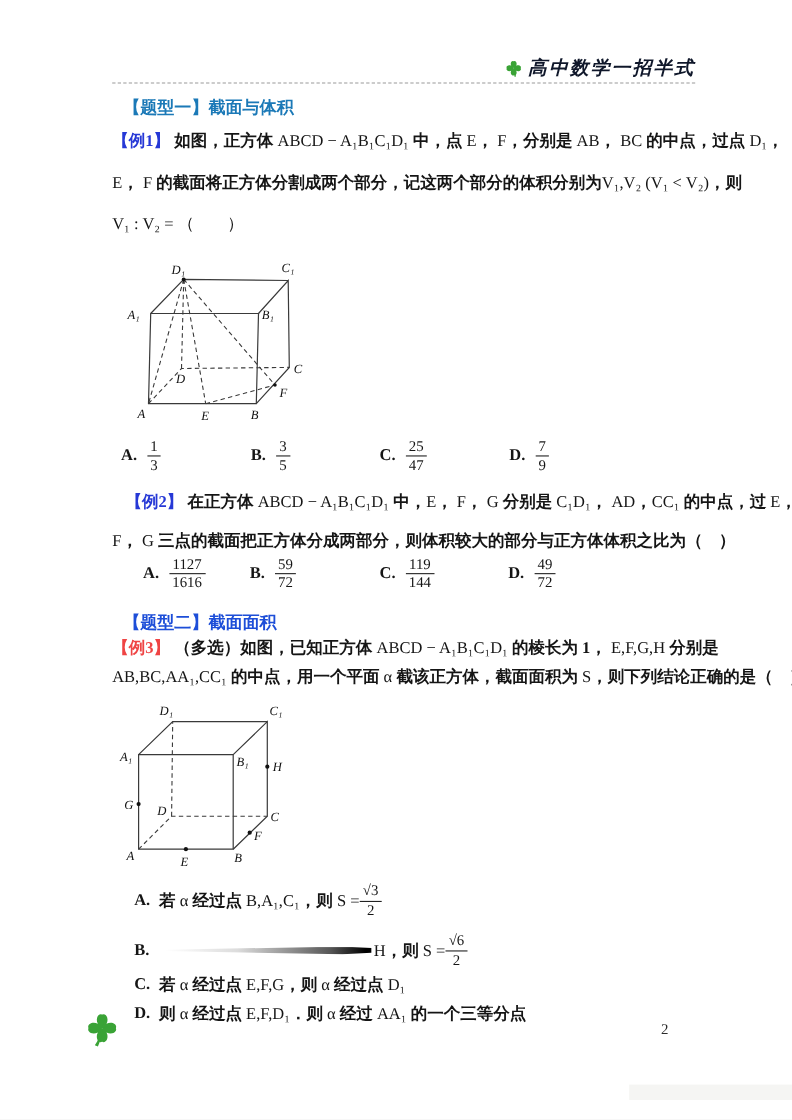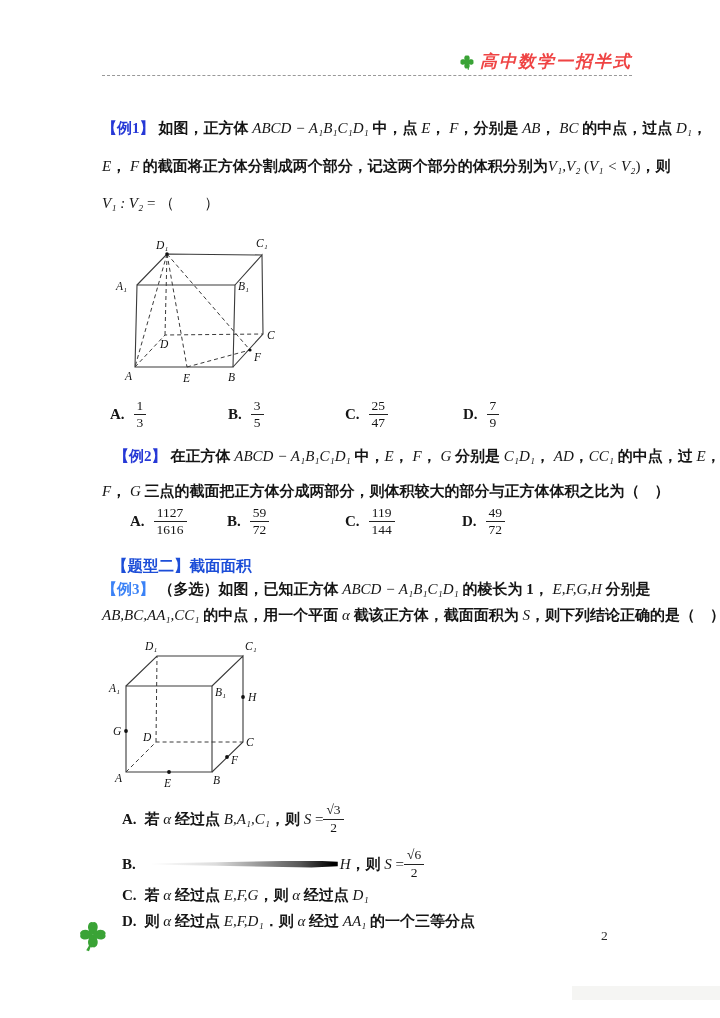--- a/index.html
+++ b/index.html
@@ -3,21 +3,21 @@
 <meta charset="utf-8">
 <style>
   html,body{margin:0;padding:0;background:#e9e9e9;}
   .page{
     position:relative;width:720px;height:1018px;background:#ffffff;
     font-family:"Liberation Serif","DejaVu Serif",serif;color:#151515;
     overflow:hidden;margin:0 auto;
   }
   .abs{position:absolute;white-space:nowrap;}
   .cn{font-size:15px;font-weight:600;}
-  .m{font-family:"Liberation Serif","DejaVu Serif",serif;font-style:italic;font-weight:500;}
+  .m{font-family:"Liberation Serif","DejaVu Serif",serif;font-weight:500;}
   .r{font-family:"Liberation Serif","DejaVu Serif",serif;font-style:normal;font-weight:500;}
   .heading{font-size:15.5px;font-weight:700;}
   .exlabel{font-weight:700;margin-right:4px;}
   .hdr-title{font-size:17px;font-weight:700;font-style:italic;letter-spacing:2px;}
   .dashline{border-top:1px dashed #999;height:0;}
   .frac{display:inline-block;text-align:center;vertical-align:middle;font-size:13.5px;line-height:1.2;font-weight:500;}
   .frac .num{display:block;padding:0 3px;}
   .frac .den{display:block;border-top:1.2px solid #222;padding:0 3px;}
   .opt{position:absolute;display:flex;align-items:center;top:0;}
   .opt-label{font-weight:700;margin-right:9px;font-size:15px;}
@@ -50,24 +50,25 @@
           </g>
         <g transform="rotate(225)">
             <path d="M0 -5 C-1.5 -9.5 -7 -10 -7 -6.4 C-7 -3.6 -3.2 -2.3 0 0 C3.2 -2.3 7 -3.6 7 -6.4 C7 -10 1.5 -9.5 0 -5 Z"></path>
           </g>
         <g transform="rotate(315)">
             <path d="M0 -5 C-1.5 -9.5 -7 -10 -7 -6.4 C-7 -3.6 -3.2 -2.3 0 0 C3.2 -2.3 7 -3.6 7 -6.4 C7 -10 1.5 -9.5 0 -5 Z"></path>
           </g>
         <path d="M0 0 C1.5 4 2 8 1 12 L3 12 C3 7.5 2.5 4 1.5 0 Z"></path>
       </g>
     </svg>
-    <span class="hdr-title" style="color:#ef4444;">高中数学一招半式</span>
+    <span class="hdr-title" style="color:#0f172a;">高中数学一招半式</span>
   </div>
   <div class="abs dashline" style="top:75px;left:102px;right:88px;"></div>
 
+  <div class="abs heading" style="top:88px;left:112px;color:#1b79b7;">【题型一】截面与体积</div>
 
   <div class="abs cn" style="top:119px;left:102px;">
     <span class="exlabel" style="color:#2638d6;">【例1】</span><span><span class="cn">如图，正方体 </span><span class="m">ABCD − A₁B₁C₁D₁</span><span class="cn"> 中，点 </span><span class="m">E</span><span class="cn">， </span><span class="m">F</span><span class="cn">，分别是 </span><span class="m">AB</span><span class="cn">， </span><span class="m">BC</span><span class="cn"> 的中点，过点 </span><span class="m">D₁</span><span class="cn">，</span></span>
   </div>
   <div class="abs cn" style="top:157px;left:102px;">
     <span><span class="m">E</span><span class="cn">， </span><span class="m">F</span><span class="cn"> 的截面将正方体分割成两个部分，记这两个部分的体积分别为</span><span class="m">V₁,V₂</span><span class="r"> (</span><span class="m">V₁ &lt; V₂</span><span class="r">)</span><span class="cn">，则</span></span>
   </div>
   <div class="abs cn" style="top:194px;left:102px;">
     <span><span class="m">V₁ : V₂</span><span class="r"> = （　　）</span></span>
   </div>
@@ -170,21 +171,21 @@
       <span class="frac">
           <span class="num">49</span>
           <span class="den">72</span>
         </span>
     </span>
   </div>
 
   <div class="abs heading" style="top:556px;left:112px;color:#1d4ed8;">【题型二】截面面积</div>
 
   <div class="abs cn" style="top:580px;left:102px;">
-    <span class="exlabel" style="color:#3b82f6;">【例3】</span><span><span class="cn">（多选）如图，已知正方体 </span><span class="m">ABCD − A₁B₁C₁D₁</span><span class="cn"> 的棱长为 1， </span><span class="m">E,F,G,H</span><span class="cn"> 分别是</span></span>
+    <span class="exlabel" style="color:#ef4444;">【例3】</span><span><span class="cn">（多选）如图，已知正方体 </span><span class="m">ABCD − A₁B₁C₁D₁</span><span class="cn"> 的棱长为 1， </span><span class="m">E,F,G,H</span><span class="cn"> 分别是</span></span>
   </div>
   <div class="abs cn" style="top:606px;left:102px;">
     <span><span class="m">AB,BC,AA₁,CC₁</span><span class="cn"> 的中点，用一个平面 </span><span class="m">α</span><span class="cn"> 截该正方体，截面面积为 </span><span class="m">S</span><span class="cn">，则下列结论正确的是（　）</span></span>
   </div>
 
   <svg class="abs" style="top:634px;left:105px;" width="195" height="166" viewBox="0 0 195 166">
     <g stroke="#3a3a3a" stroke-width="1.1" fill="none">
       <path d="M21 138 L107 138 L107 52 L21 52 Z"></path>
       <path d="M107 138 L138 108 L138 22 L107 52"></path>
       <path d="M21 52 L52 22 L138 22"></path>

